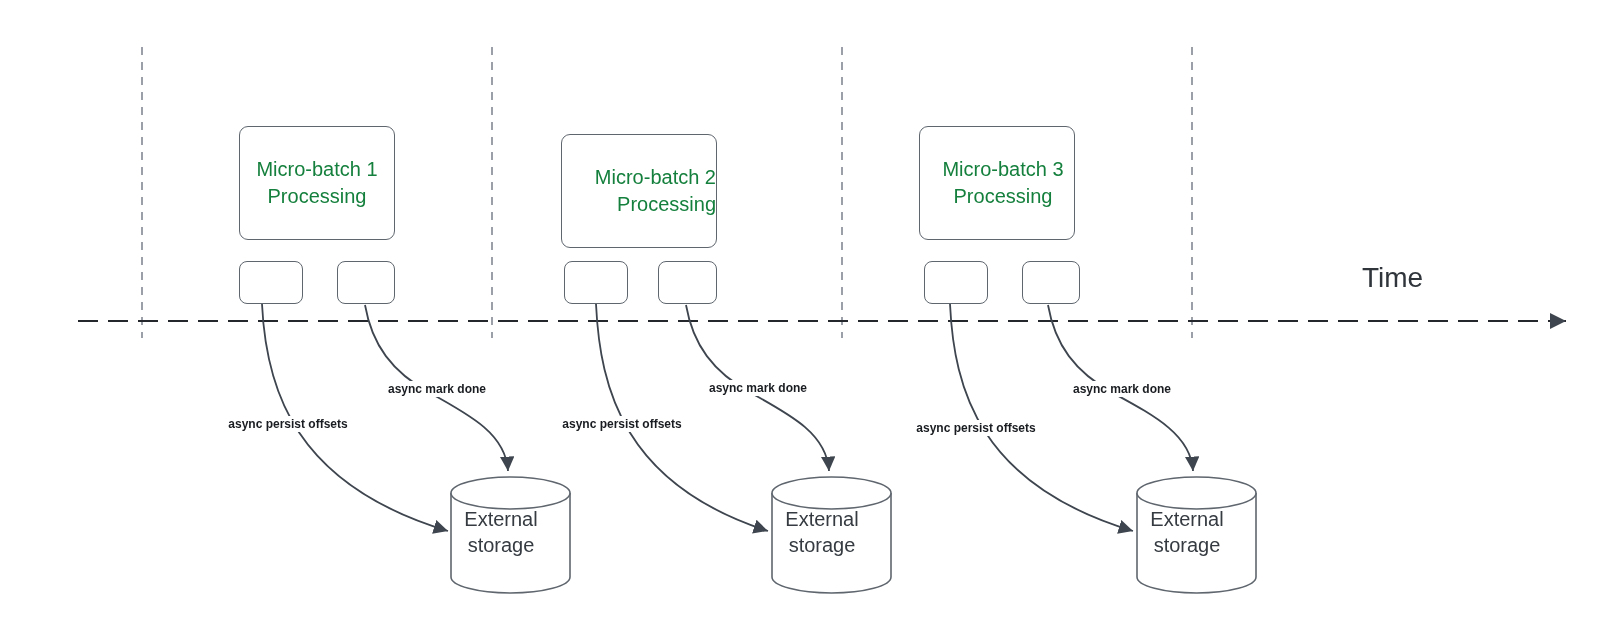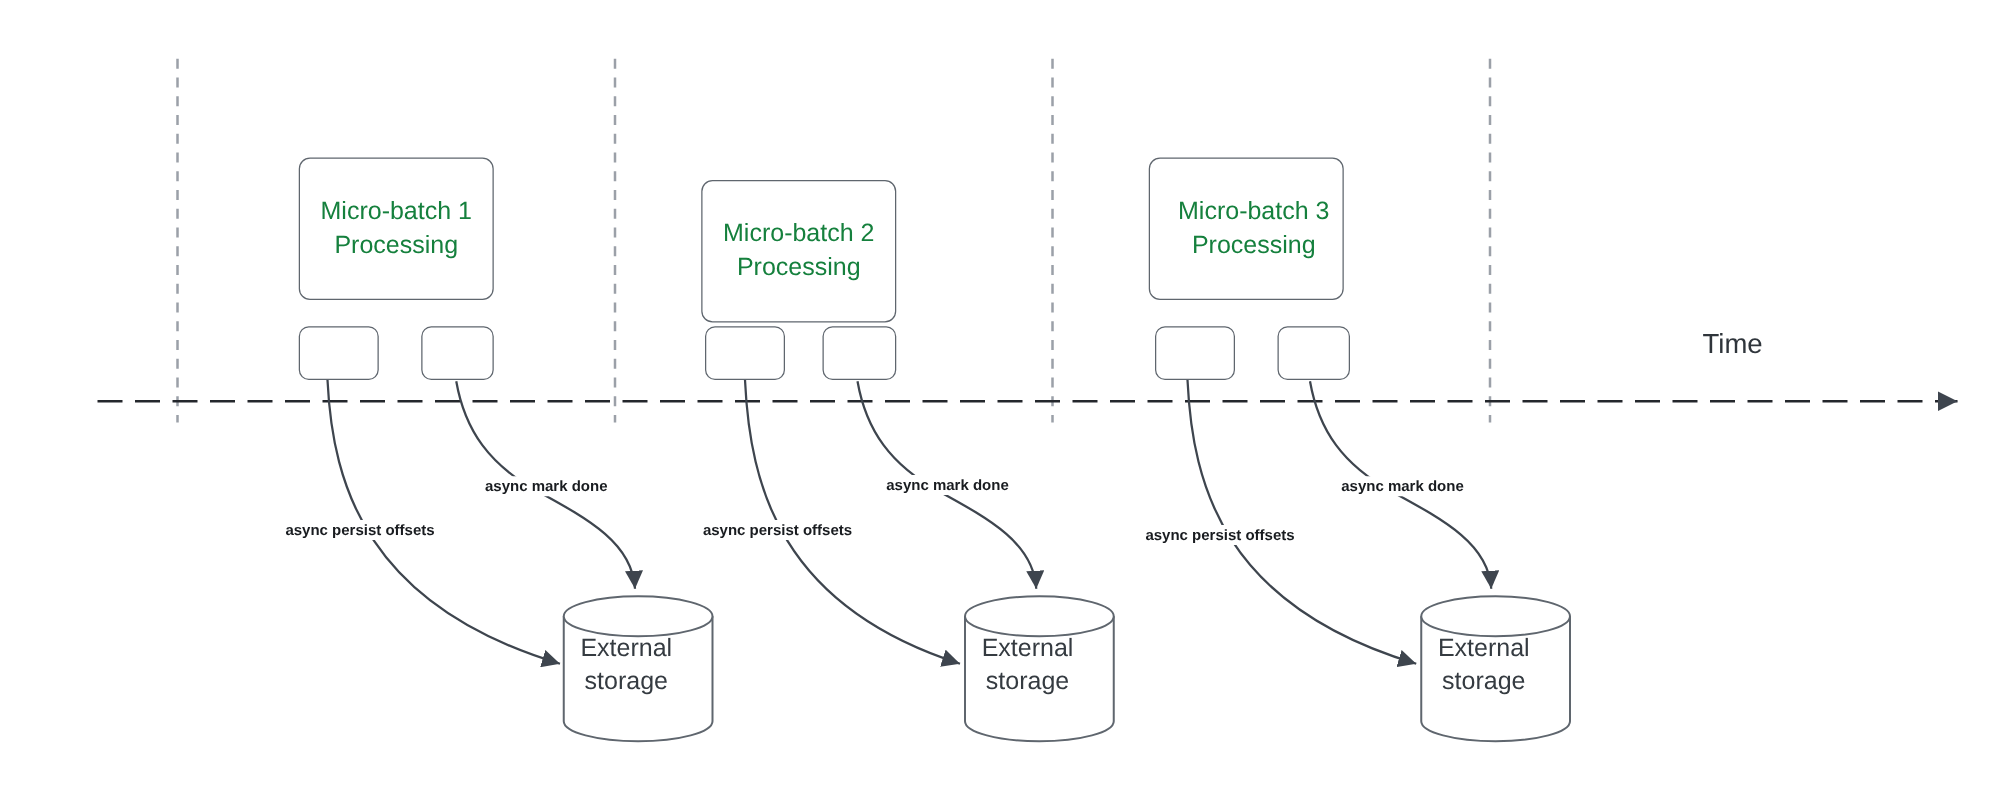--- a/index.html
+++ b/index.html
@@ -51,21 +51,21 @@
   .storage-label {
     position: absolute;
     width: 100px;
     text-align: center;
     font-size: 20px;
     line-height: 26px;
     color: #353b41;
   }
   .time-label {
     position: absolute;
-    font-size: 22px;
+    font-size: 28px;
     color: #2f353b;
     white-space: nowrap;
   }
 </style>
 </head>
 <body>
 
 <div id="stage">
 
   <svg id="diagram-svg" width="1600" height="642" viewBox="0 0 1600 642">
@@ -99,21 +99,21 @@
     <g>
       <path d="M1137,493 L1137,577 A59.5,16 0 0,0 1256,577 L1256,493" fill="#ffffff" stroke="#5f666e" stroke-width="1.6"></path>
       <ellipse cx="1196.5" cy="493" rx="59.5" ry="16" fill="#ffffff" stroke="#5f666e" stroke-width="1.6"></ellipse>
     </g>
   </svg>
 
   <div class="proc-box" style="left:239px; top:126px;">
     <span>Micro-batch 1</span>
     <span>Processing</span>
   </div>
-  <div class="proc-box" style="left:561px; top:144px;">
+  <div class="proc-box" style="left:561px; top:134px;align-items:flex-end;">
     <span>Micro-batch 2</span>
     <span>Processing</span>
   </div>
   <div class="proc-box" style="left:919px; top:126px;padding-left:12px;">
     <span>Micro-batch 3</span>
     <span>Processing</span>
   </div>
 
   <div class="mini-box" style="left:239px; top:261px; width:64px;"></div>
   <div class="mini-box" style="left:337px; top:261px; width:58px;"></div>

